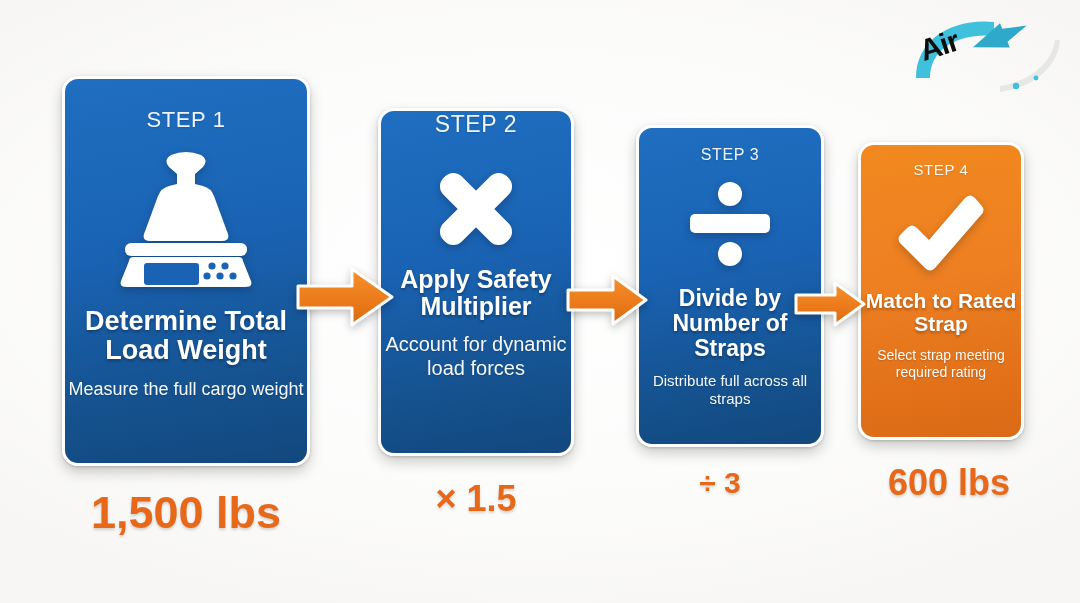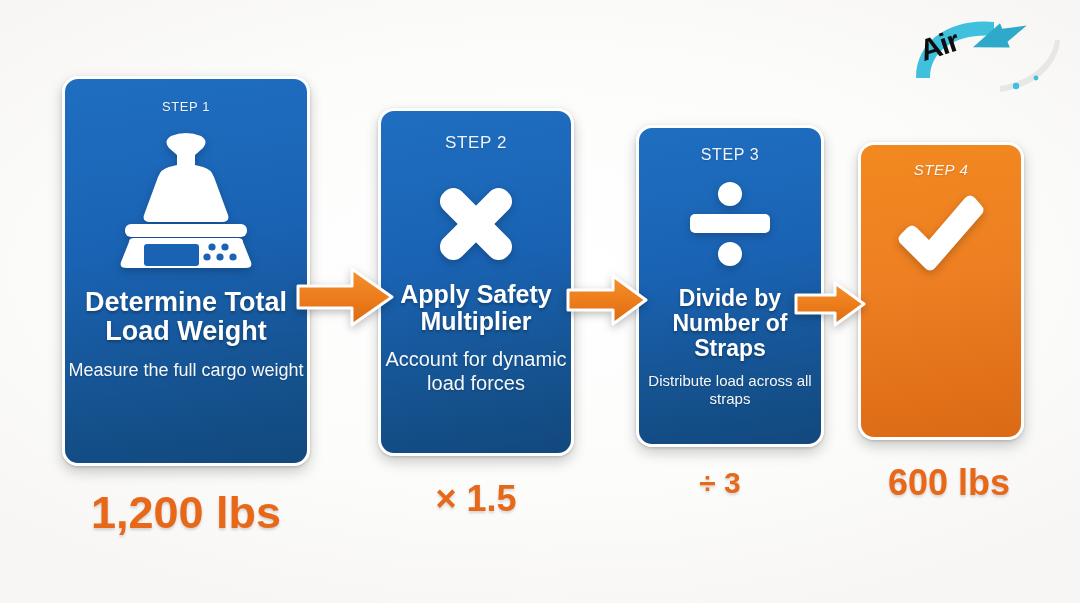--- a/index.html
+++ b/index.html
@@ -97,38 +97,38 @@
   .card-sub {
     color: #ffffff;
     opacity: 0.96;
     text-align: center;
     line-height: 1.2;
     text-shadow: 0 1px 2px rgba(0,0,0,0.22);
   }
 
   
   #card-1 { left: 62px;  top: 76px;  width: 248px; height: 390px; }
-  #card-1 .step-label { margin-top: 20px; font-size: 13px; }
+  #card-1 .step-label { margin-top: 28px; font-size: 22px; }
   #card-1 .icon-wrap  { margin-top: 16px; }
   #card-1 .card-title { margin-top: 18px; font-size: 27px; }
   #card-1 .card-sub   { margin-top: 14px; font-size: 18px; }
 
   #card-2 { left: 378px; top: 108px; width: 196px; height: 348px; }
-  #card-2 .step-label { margin-top: 22px; font-size: 17px; }
+  #card-2 .step-label { font-size: 23px; }
   #card-2 .icon-wrap  { margin-top: 16px; }
   #card-2 .card-title { margin-top: 2px; font-size: 25px; }
   #card-2 .card-sub   { margin-top: 12px; font-size: 20px; }
 
   #card-3 { left: 636px; top: 125px; width: 188px; height: 322px; }
   #card-3 .step-label { margin-top: 18px; font-size: 16px; }
   #card-3 .icon-wrap  { margin-top: 14px; }
   #card-3 .card-title { margin-top: 16px; font-size: 23px; }
   #card-3 .card-sub   { margin-top: 12px; font-size: 15px; }
 
-  #card-4 { left: 858px; top: 142px; width: 166px; height: 298px; font-style: italic; }
+  #card-4 { left: 858px; top: 142px; width: 166px; height: 298px; }
   #card-4 .step-label { margin-top: 16px; font-size: 15px; }
   #card-4 .icon-wrap  { margin-top: 12px; }
   #card-4 .card-title { margin-top: 14px; font-size: 21px; }
   #card-4 .card-sub   { margin-top: 12px; font-size: 14px; }
 
   
   .arrow {
     position: absolute;
     filter: drop-shadow(0 3px 4px rgba(0,0,0,0.25));
   }
@@ -205,30 +205,32 @@
   <div class="icon-wrap">
     <svg width="92" height="92" viewBox="0 0 92 92">
       <g fill="#ffffff">
         <circle cx="46" cy="16" r="12"></circle>
         <rect x="6" y="36" width="80" height="19" rx="5"></rect>
         <circle cx="46" cy="76" r="12"></circle>
       </g>
     </svg>
   </div>
   <div class="card-title">Divide by Number of Straps</div>
-  <div class="card-sub">Distribute load across all straps</div>
+  <div class="card-sub">Distribute full across all straps</div>
 </div>
 
 <div class="card orange" id="card-4">
   <div class="step-label">STEP 4</div>
   <div class="icon-wrap">
     <svg width="96" height="86" viewBox="0 0 96 86">
       <path d="M8 44 L14 38 q5 -5 10 0 L36 50 L72 8 q5 -5 10 0 L88 15 q5 5 0 10 L42 78 q-5 5 -10 0 L8 54 q-5 -5 0 -10 z" fill="#ffffff"></path>
     </svg>
   </div>
+  <div class="card-title">Match to Rated Strap</div>
+  <div class="card-sub">Select strap meeting required rating</div>
 </div>
 
 <div class="arrow" id="arrow-1">
   <svg width="98" height="62" viewBox="0 0 98 62">
     <defs>
       <linearGradient id="ag1" x1="0" y1="0" x2="0" y2="1">
         <stop offset="0%" stop-color="#f4902c"></stop>
         <stop offset="50%" stop-color="#ed7d1c"></stop>
         <stop offset="100%" stop-color="#d96a12"></stop>
       </linearGradient>
@@ -256,16 +258,16 @@
       <linearGradient id="ag3" x1="0" y1="0" x2="0" y2="1">
         <stop offset="0%" stop-color="#f4902c"></stop>
         <stop offset="50%" stop-color="#ed7d1c"></stop>
         <stop offset="100%" stop-color="#d96a12"></stop>
       </linearGradient>
     </defs>
     <path d="M2 15 L41 15 L41 3 L70 24 L41 45 L41 33 L2 33 Z" fill="url(#ag3)" stroke="#ffffff" stroke-width="3" stroke-linejoin="round"></path>
   </svg>
 </div>
 
-<div class="result" id="result-1">1,200 lbs</div>
+<div class="result" id="result-1">1,500 lbs</div>
 <div class="result" id="result-2">× 1.5</div>
 <div class="result" id="result-3">÷ 3</div>
 <div class="result" id="result-4">600 lbs</div>
 
 </body></html>

